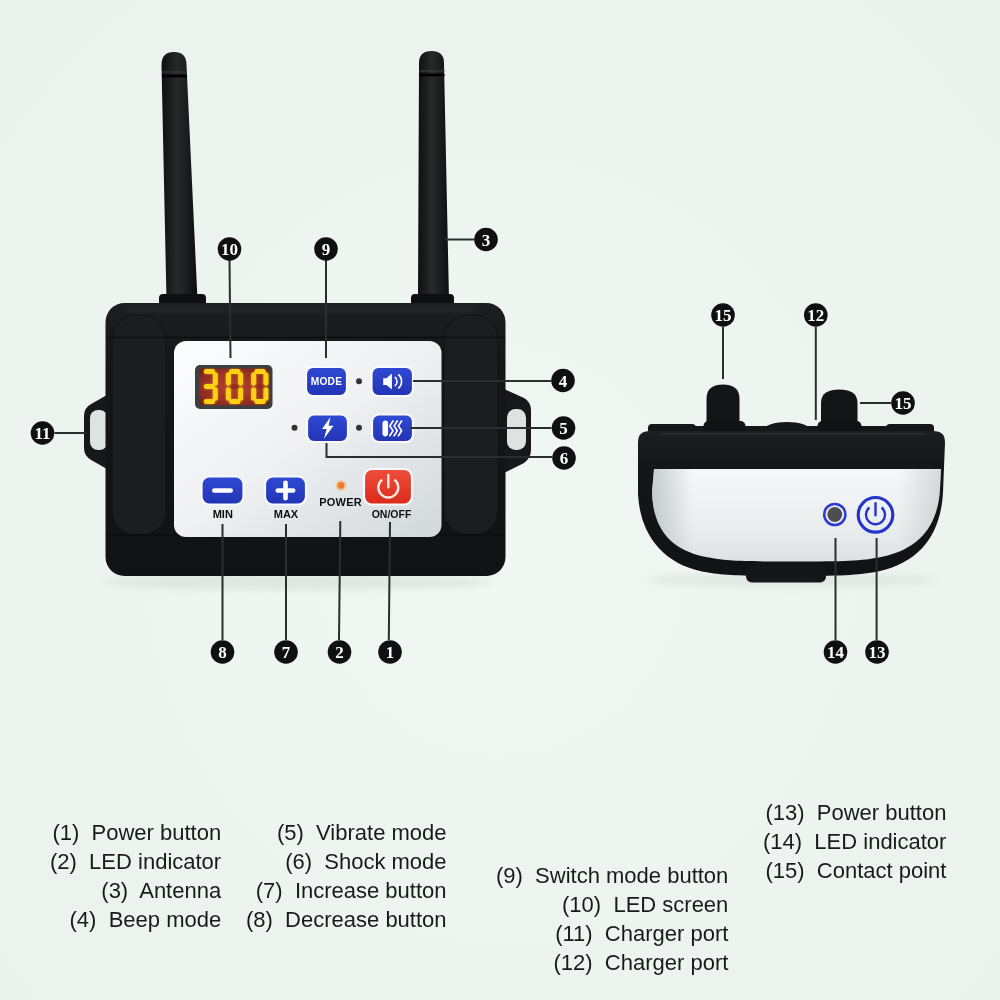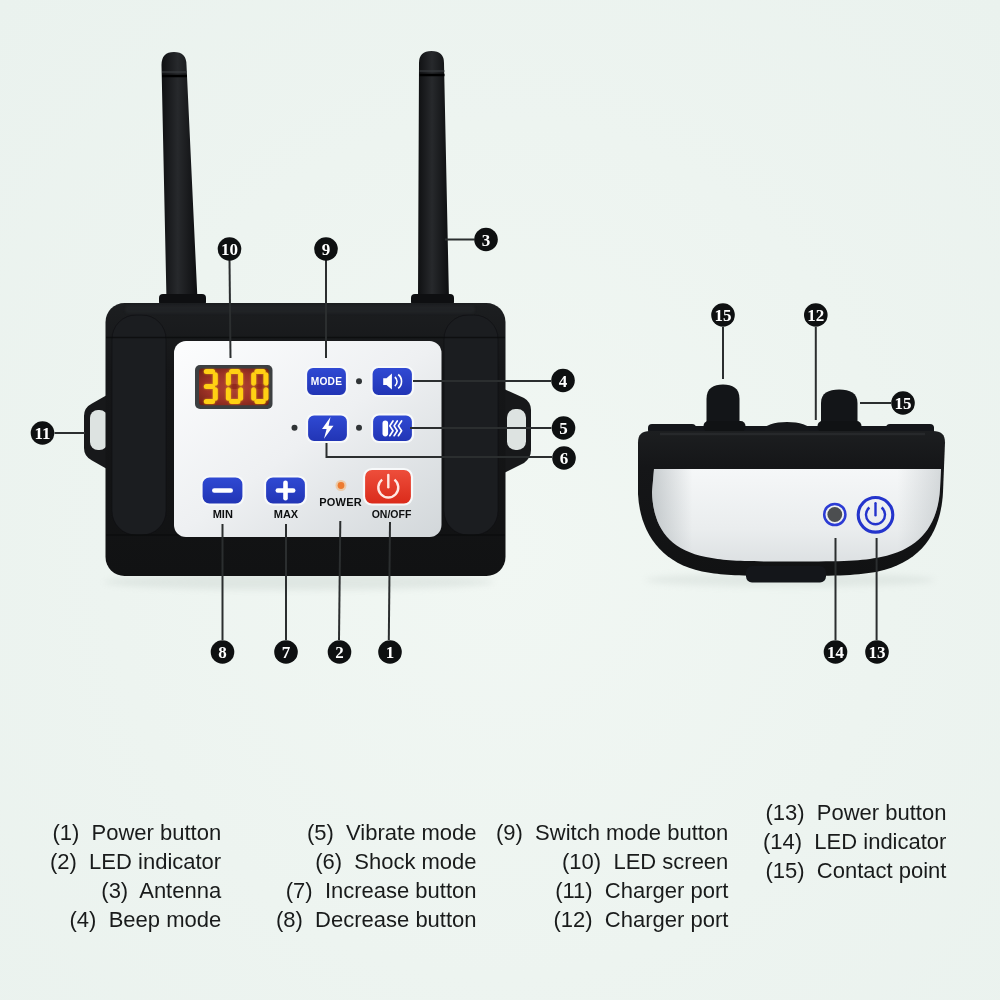--- a/index.html
+++ b/index.html
@@ -247,15 +247,15 @@
     <text x="42.5" y="439">11</text>
     <text x="723" y="321">15</text>
     <text x="815.8" y="321">12</text>
     <text x="903" y="409">15</text>
     <text x="835.5" y="658">14</text>
     <text x="877" y="658">13</text>
   </g>
 </svg>
 
 <div class="legend" style="left:50px;top:818px;">(1)&nbsp; Power button<br>(2)&nbsp; LED indicator<br>(3)&nbsp; Antenna<br>(4)&nbsp; Beep mode</div>
-<div class="legend" style="left:276px;top:818px;">(5)&nbsp; Vibrate mode<br>(6)&nbsp; Shock mode<br>(7)&nbsp; Increase button<br>(8)&nbsp; Decrease button</div>
-<div class="legend" style="left:496px;top:818px;">(9)&nbsp; Switch mode button<br>(10)&nbsp; LED screen<br>(11)&nbsp; Charger port<br>(12)&nbsp; Charger port</div>
+<div class="legend" style="left:246px;top:818px;">(5)&nbsp; Vibrate mode<br>(6)&nbsp; Shock mode<br>(7)&nbsp; Increase button<br>(8)&nbsp; Decrease button</div>
+<div class="legend" style="left:496px;top:861px;">(9)&nbsp; Switch mode button<br>(10)&nbsp; LED screen<br>(11)&nbsp; Charger port<br>(12)&nbsp; Charger port</div>
 <div class="legend" style="left:763px;top:798px;">(13)&nbsp; Power button<br>(14)&nbsp; LED indicator<br>(15)&nbsp; Contact point</div>
 
 </body></html>

